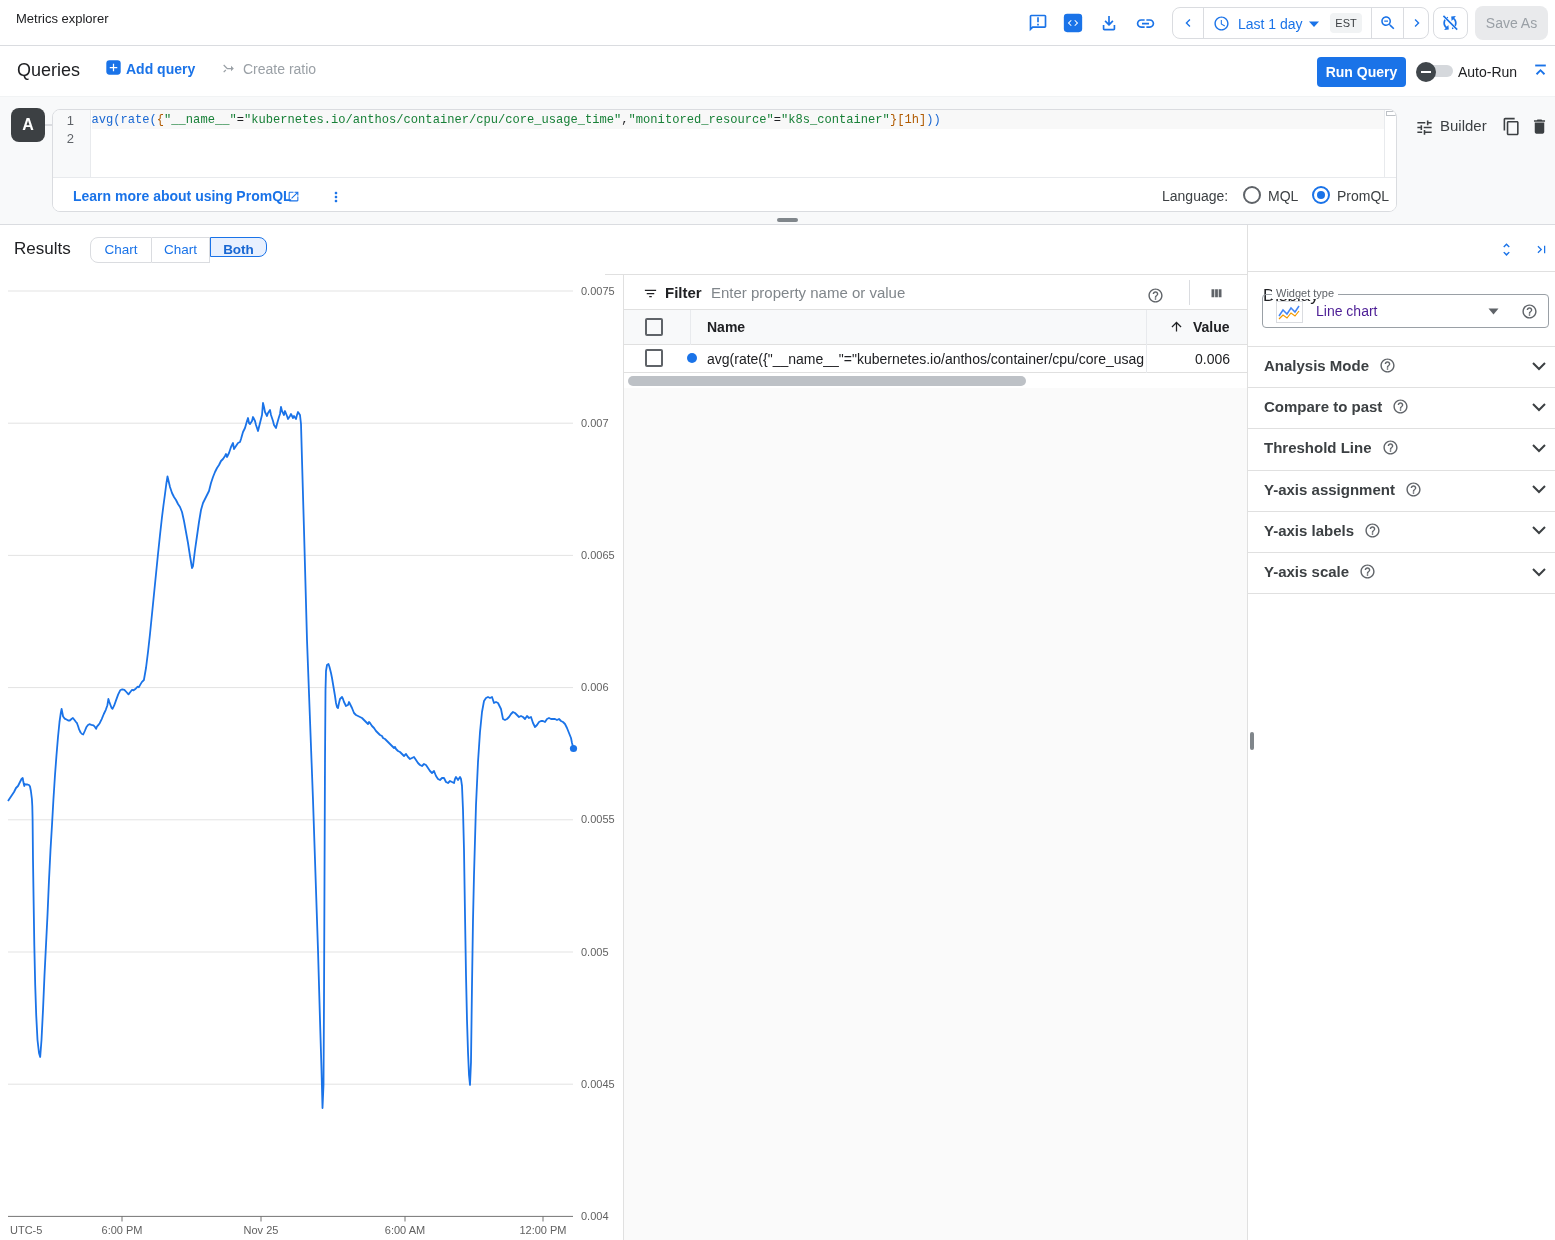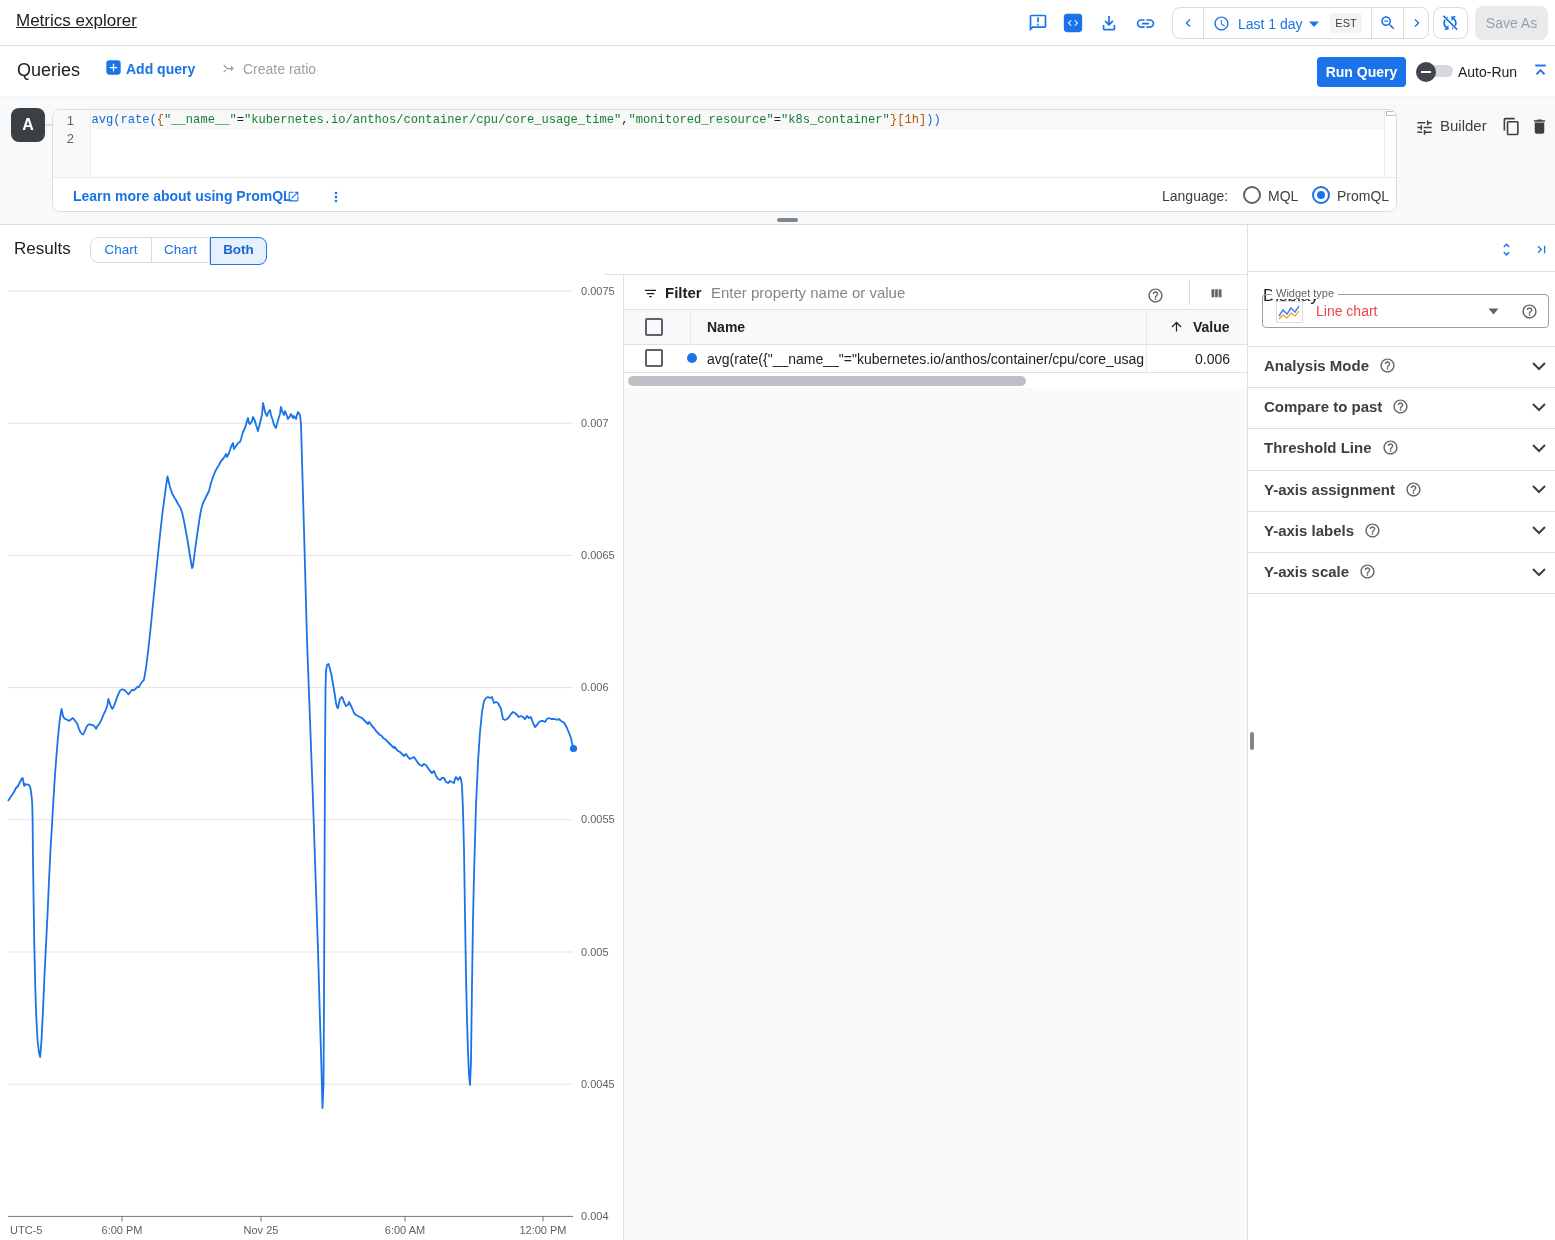--- a/index.html
+++ b/index.html
@@ -6,21 +6,21 @@
   html,body { width:1555px; height:1240px; background:#fff; font-family:"Liberation Sans",sans-serif; overflow:hidden; }
   .abs { position:absolute; }
   body { position:relative; }
   .blue { color:#1a73e8; }
   svg { display:block; }
 </style>
 </head>
 <body>
 
 <div class="abs" style="left:0;top:0;width:1555px;height:46px;background:#fff;border-bottom:1px solid #dadce0;">
-  <div class="abs" style="left:16px;top:11px;font-size:17px;color:#202124;text-decoration:underline;">Metrics explorer</div>
+  <div class="abs" style="left:16px;top:11px;font-size:13px;color:#202124;">Metrics explorer</div>
 
   <svg class="abs" style="left:1028px;top:13px" width="20" height="20" viewBox="0 0 24 24" fill="#1a73e8">
       <path d="M20 2H4c-1.1 0-2 .9-2 2v18l4-4h14c1.1 0 2-.9 2-2V4c0-1.1-.9-2-2-2zm0 14H5.17L4 17.17V4h16v12zM11 5h2v6h-2zm0 8h2v2h-2z"></path>
     </svg>
 
   <svg class="abs" style="left:1063px;top:13px" width="20" height="20" viewBox="0 0 24 24">
       <rect x="1" y="1" width="22" height="22" rx="4" fill="#1a73e8"></rect>
       <path d="M9.4 16.6 4.8 12l4.6-4.6L8 6l-6 6 6 6 1.4-1.4zm5.2 0 4.6-4.6-4.6-4.6L16 6l6 6-6 6-1.4-1.4z" fill="#fff" transform="translate(12,12) scale(0.62) translate(-12,-12)"></path>
     </svg>
 
@@ -137,21 +137,21 @@
     <path d="M16 1H4c-1.1 0-2 .9-2 2v14h2V3h12V1zm3 4H8c-1.1 0-2 .9-2 2v14c0 1.1.9 2 2 2h11c1.1 0 2-.9 2-2V7c0-1.1-.9-2-2-2zm0 16H8V7h11v14z"></path>
   </svg>
 <svg class="abs" style="left:1530px;top:117px" width="19" height="19" viewBox="0 0 24 24" fill="#3c4043">
     <path d="M6 19c0 1.1.9 2 2 2h8c1.1 0 2-.9 2-2V7H6v12zM19 4h-3.5l-1-1h-5l-1 1H5v2h14V4z"></path>
   </svg>
 
 <div class="abs" style="left:14px;top:239px;font-size:17px;color:#202124;">Results</div>
 <div class="abs" style="left:90px;top:237px;width:177px;height:26px;">
   <div class="abs" style="left:0;top:0;width:62px;height:26px;border:1px solid #dadce0;border-radius:8px 0 0 8px;color:#1a73e8;font-size:13.5px;text-align:center;line-height:24px;">Chart</div>
   <div class="abs" style="left:62px;top:0;width:58px;height:26px;border:1px solid #dadce0;border-left:none;color:#1a73e8;font-size:13.5px;text-align:center;line-height:24px;">Chart</div>
-  <div class="abs" style="left:120px;top:0;width:57px;height:28px;background:#e8f0fe;border:1.5px solid #1a73e8;border-radius:0 8px 8px 0;color:#1967d2;font-size:13.5px;font-weight:bold;text-align:center;line-height:23px;">Both</div>
+  <div class="abs" style="left:120px;top:0;width:57px;height:20px;background:#e8f0fe;border:1.5px solid #1a73e8;border-radius:0 8px 8px 0;color:#1967d2;font-size:13.5px;font-weight:bold;text-align:center;line-height:23px;">Both</div>
 </div>
 
 <svg class="abs" style="left:0;top:225px;" width="623" height="1015" viewBox="0 225 623 1015" font-family="Liberation Sans,sans-serif">
   <g stroke="#e3e3e3" stroke-width="1">
     <line x1="8" y1="291" x2="573" y2="291"></line>
     <line x1="8" y1="423.2" x2="573" y2="423.2"></line>
     <line x1="8" y1="555.4" x2="573" y2="555.4"></line>
     <line x1="8" y1="687.6" x2="573" y2="687.6"></line>
     <line x1="8" y1="819.8" x2="573" y2="819.8"></line>
     <line x1="8" y1="952" x2="573" y2="952"></line>
@@ -267,21 +267,21 @@
   <div class="abs" style="left:0;top:46px;width:308px;height:1px;background:#e0e0e0;"></div>
 
   <div class="abs" style="left:14px;top:69px;width:287px;height:34px;border:1px solid #9aa0a6;border-radius:4px;"></div>
   <div class="abs" style="left:24px;top:62px;padding:0 4px;background:#fff;font-size:11px;color:#5f6368;">Widget type</div>
   <div class="abs" style="left:28px;top:76px;width:27px;height:22px;border:1px solid #dadce0;background:#fff;">
     <svg width="25" height="20" viewBox="0 0 25 20">
         <polyline points="2,14 6,8 10,12 14,6 18,10 22,4" fill="none" stroke="#4285f4" stroke-width="1.5"></polyline>
         <polyline points="2,17 6,13 10,16 14,11 18,14 22,9" fill="none" stroke="#f29900" stroke-width="1.2"></polyline>
       </svg>
   </div>
-  <div class="abs" style="left:68px;top:78px;font-size:14px;color:#ef4444;">Line chart</div>
+  <div class="abs" style="left:68px;top:78px;font-size:14px;color:#4c1d95;">Line chart</div>
   <svg class="abs" style="left:240px;top:83px" width="11" height="7" viewBox="0 0 11 7">
       <path d="M0.5 0.5h10L5.5 6.5z" fill="#5f6368"></path>
     </svg>
   <svg class="abs" style="left:273px;top:78px" width="17" height="17" viewBox="0 0 24 24" fill="#5f6368">
       <path d="M11 18h2v-2h-2v2zm1-16C6.48 2 2 6.48 2 12s4.48 10 10 10 10-4.48 10-10S17.52 2 12 2zm0 18c-4.41 0-8-3.59-8-8s3.59-8 8-8 8 3.59 8 8-3.59 8-8 8zm0-14c-2.21 0-4 1.79-4 4h2c0-1.1.9-2 2-2s2 .9 2 2c0 2-3 1.75-3 5h2c0-2.25 3-2.5 3-5 0-2.21-1.79-4-4-4z"></path>
     </svg>
 
   <div class="abs" style="left:0;top:121px;width:308px;height:1px;background:#e0e0e0;"></div>
   <div class="abs" style="left:0;top:162px;width:308px;height:1px;background:#e0e0e0;"></div>
   <div class="abs" style="left:0;top:203px;width:308px;height:1px;background:#e0e0e0;"></div>

